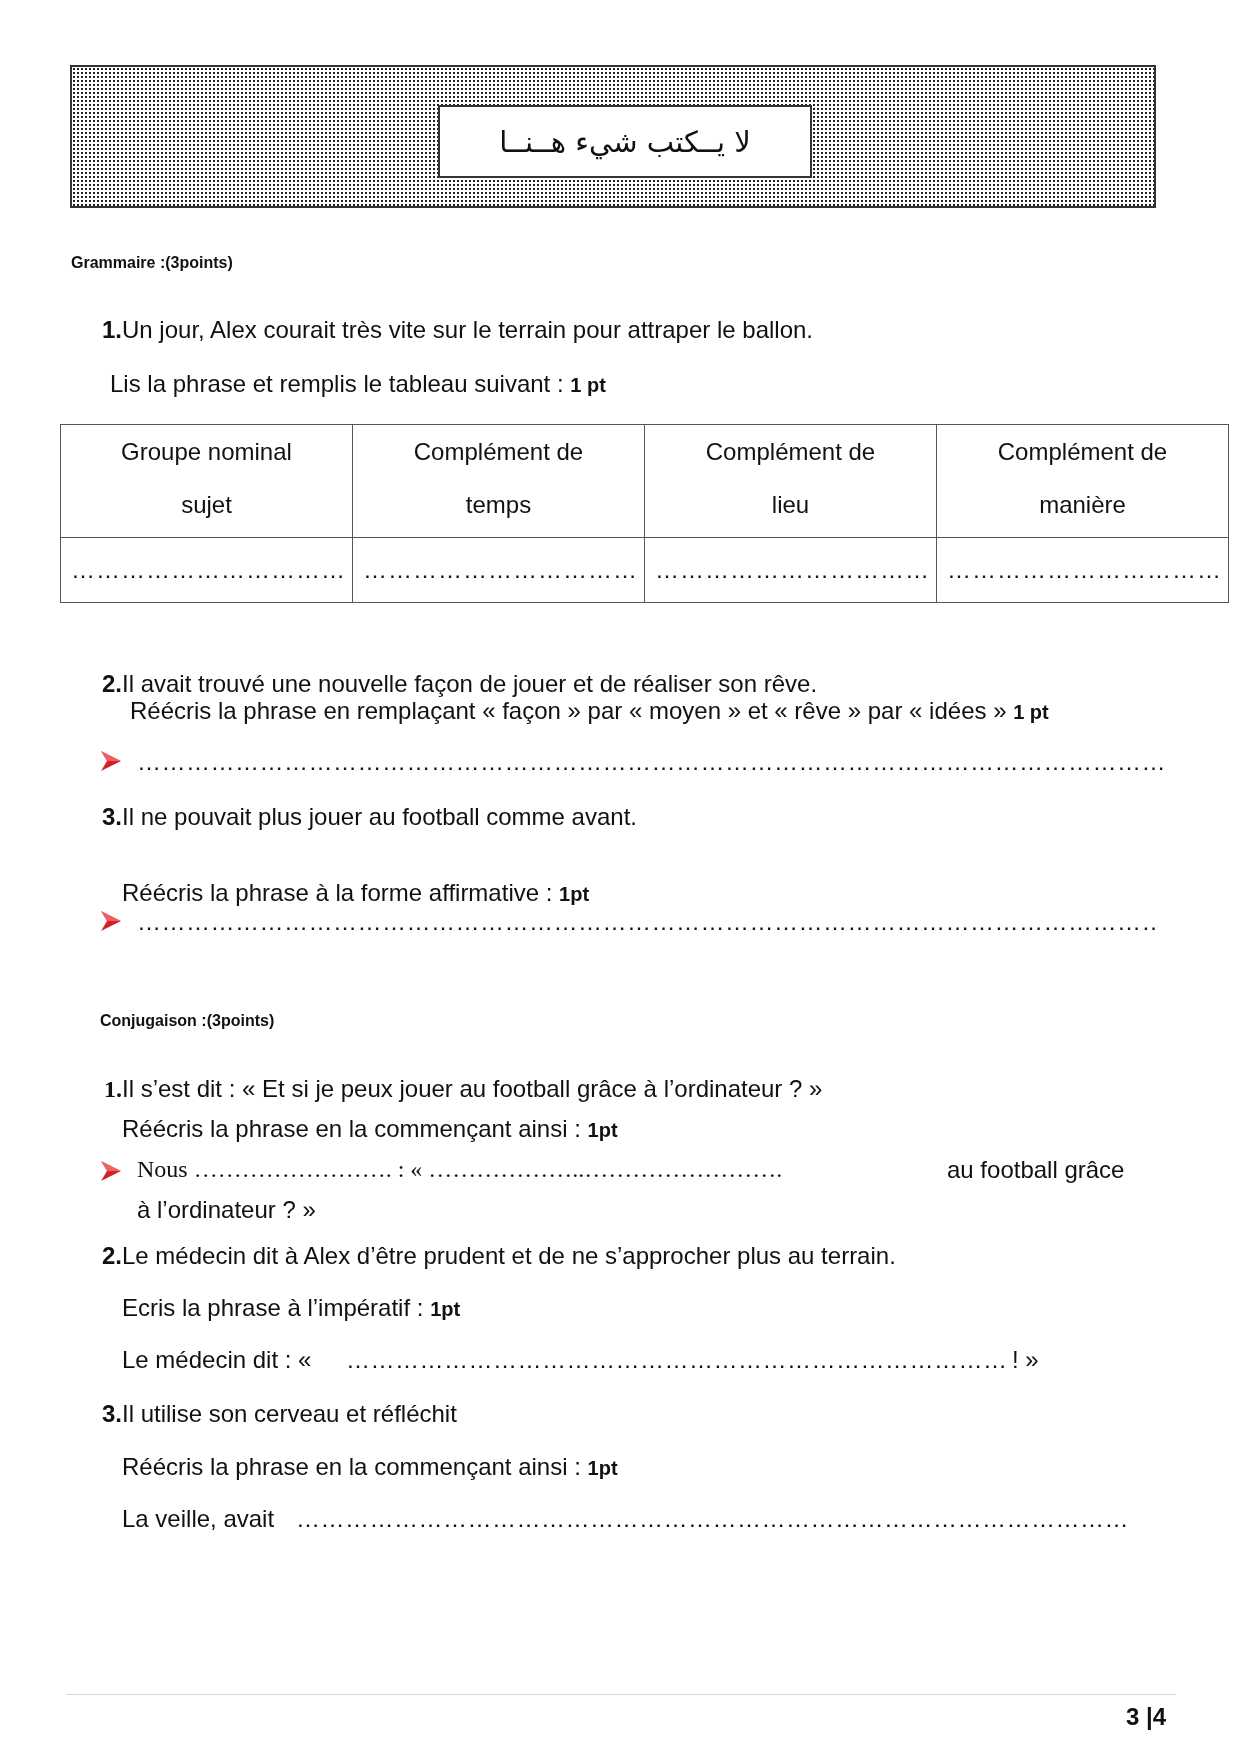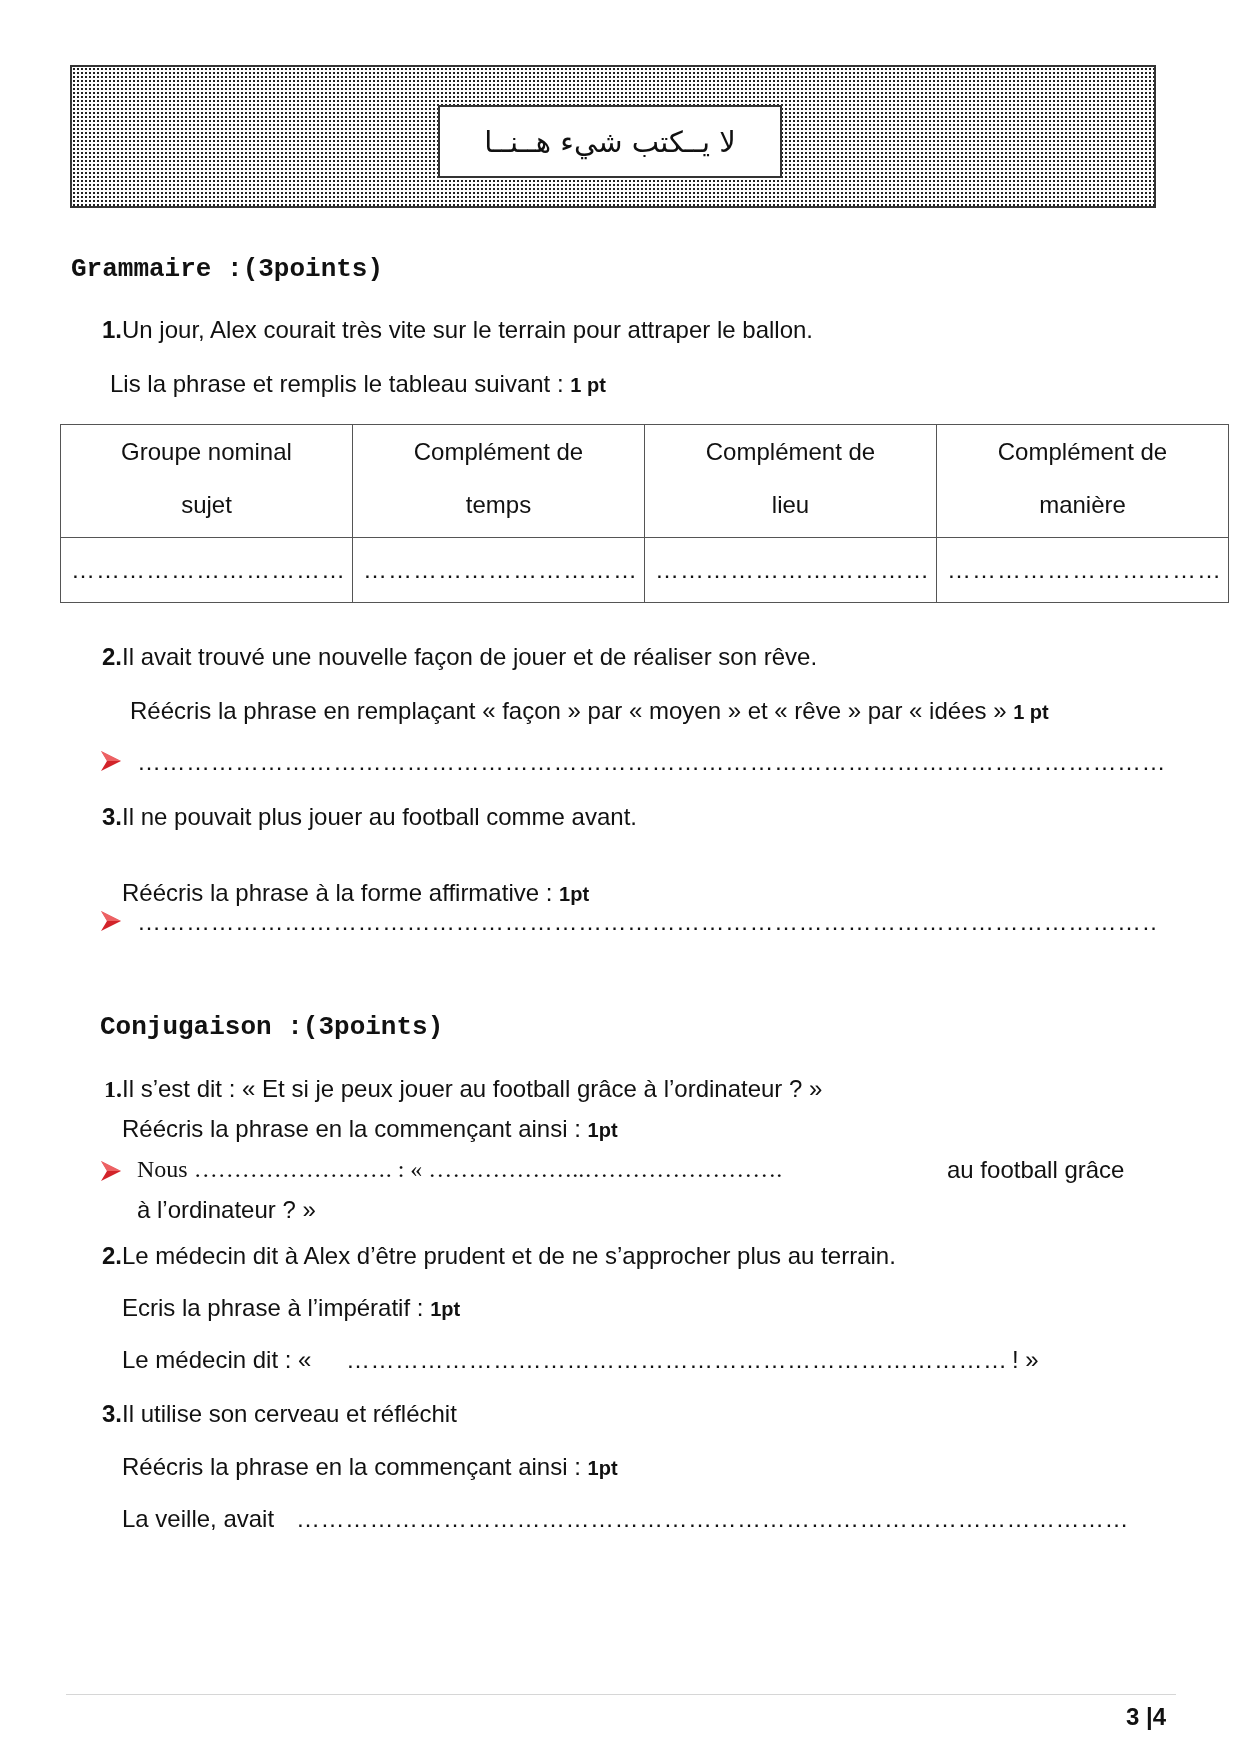--- a/index.html
+++ b/index.html
@@ -11,27 +11,27 @@
     .abs { position: absolute; }
     .stipple {
       left: 70px; top: 65px; width: 1086px; height: 143px;
       border: 2px solid #333;
       background-color: #fff;
       background-image: radial-gradient(#222 0.9px, transparent 1.1px);
       background-size: 4px 4px;
       box-sizing: border-box;
     }
     .noticebox {
-      left: 438px; top: 105px; width: 344px; height: 73px;
+      left: 438px; top: 105px; width: 374px; height: 73px;
       background: #fff; border: 2px solid #333; box-sizing: border-box;
       display: flex; align-items: center; justify-content: center;
       font-family: "DejaVu Sans", sans-serif; font-size: 29px; direction: rtl;
     }
     .sec-title {
-      font-family: Liberation Mono, monospace; font-weight: bold; font-size: 26px;
+      font-family: Liberation Sans, sans-serif; font-weight: bold; font-size: 16px;
     }
     .line { font-size: 24px; white-space: nowrap; text-align: right; }
     .num { font-weight: bold; display: inline-block; width: 36px; }
     .pts { font-weight: bold; font-size: 20px; }
     .serif { font-family: "Liberation Serif", serif; }
     table.gram {
       position: absolute; left: 60px; top: 424px; width: 1122px;
       border-collapse: collapse; font-size: 24px;
     }
     table.gram td {
@@ -75,21 +75,21 @@
   </tr>
   <tr>
     <td class="ans">……………………………</td>
     <td class="ans">……………………………</td>
     <td class="ans">……………………………</td>
     <td class="ans">……………………………</td>
   </tr>
 </tbody>
   </table>
 
-<div class="abs line" style="left:86px; top:643px;">
+<div class="abs line" style="left:86px; top:670px;">
   <span class="num">2.</span><span>Il avait trouvé une nouvelle façon de jouer et de réaliser son rêve.</span>
 </div>
 <div class="abs line" style="left:130px; top:697px;">
   <span>Réécris  la phrase en remplaçant «  façon » par « moyen » et « rêve » par « idées »</span>
   <span class="pts">1 pt</span>
 </div>
 <svg class="arrow" style="left:100px; top:750px;" viewBox="0 0 22 22">
   <polygon points="1,1 21,11 1,21 7,11" fill="#d2232a"></polygon>
   <polygon points="1,1 21,11 7,11" fill="#ff8b8b" opacity="0.6"></polygon>
 </svg>

